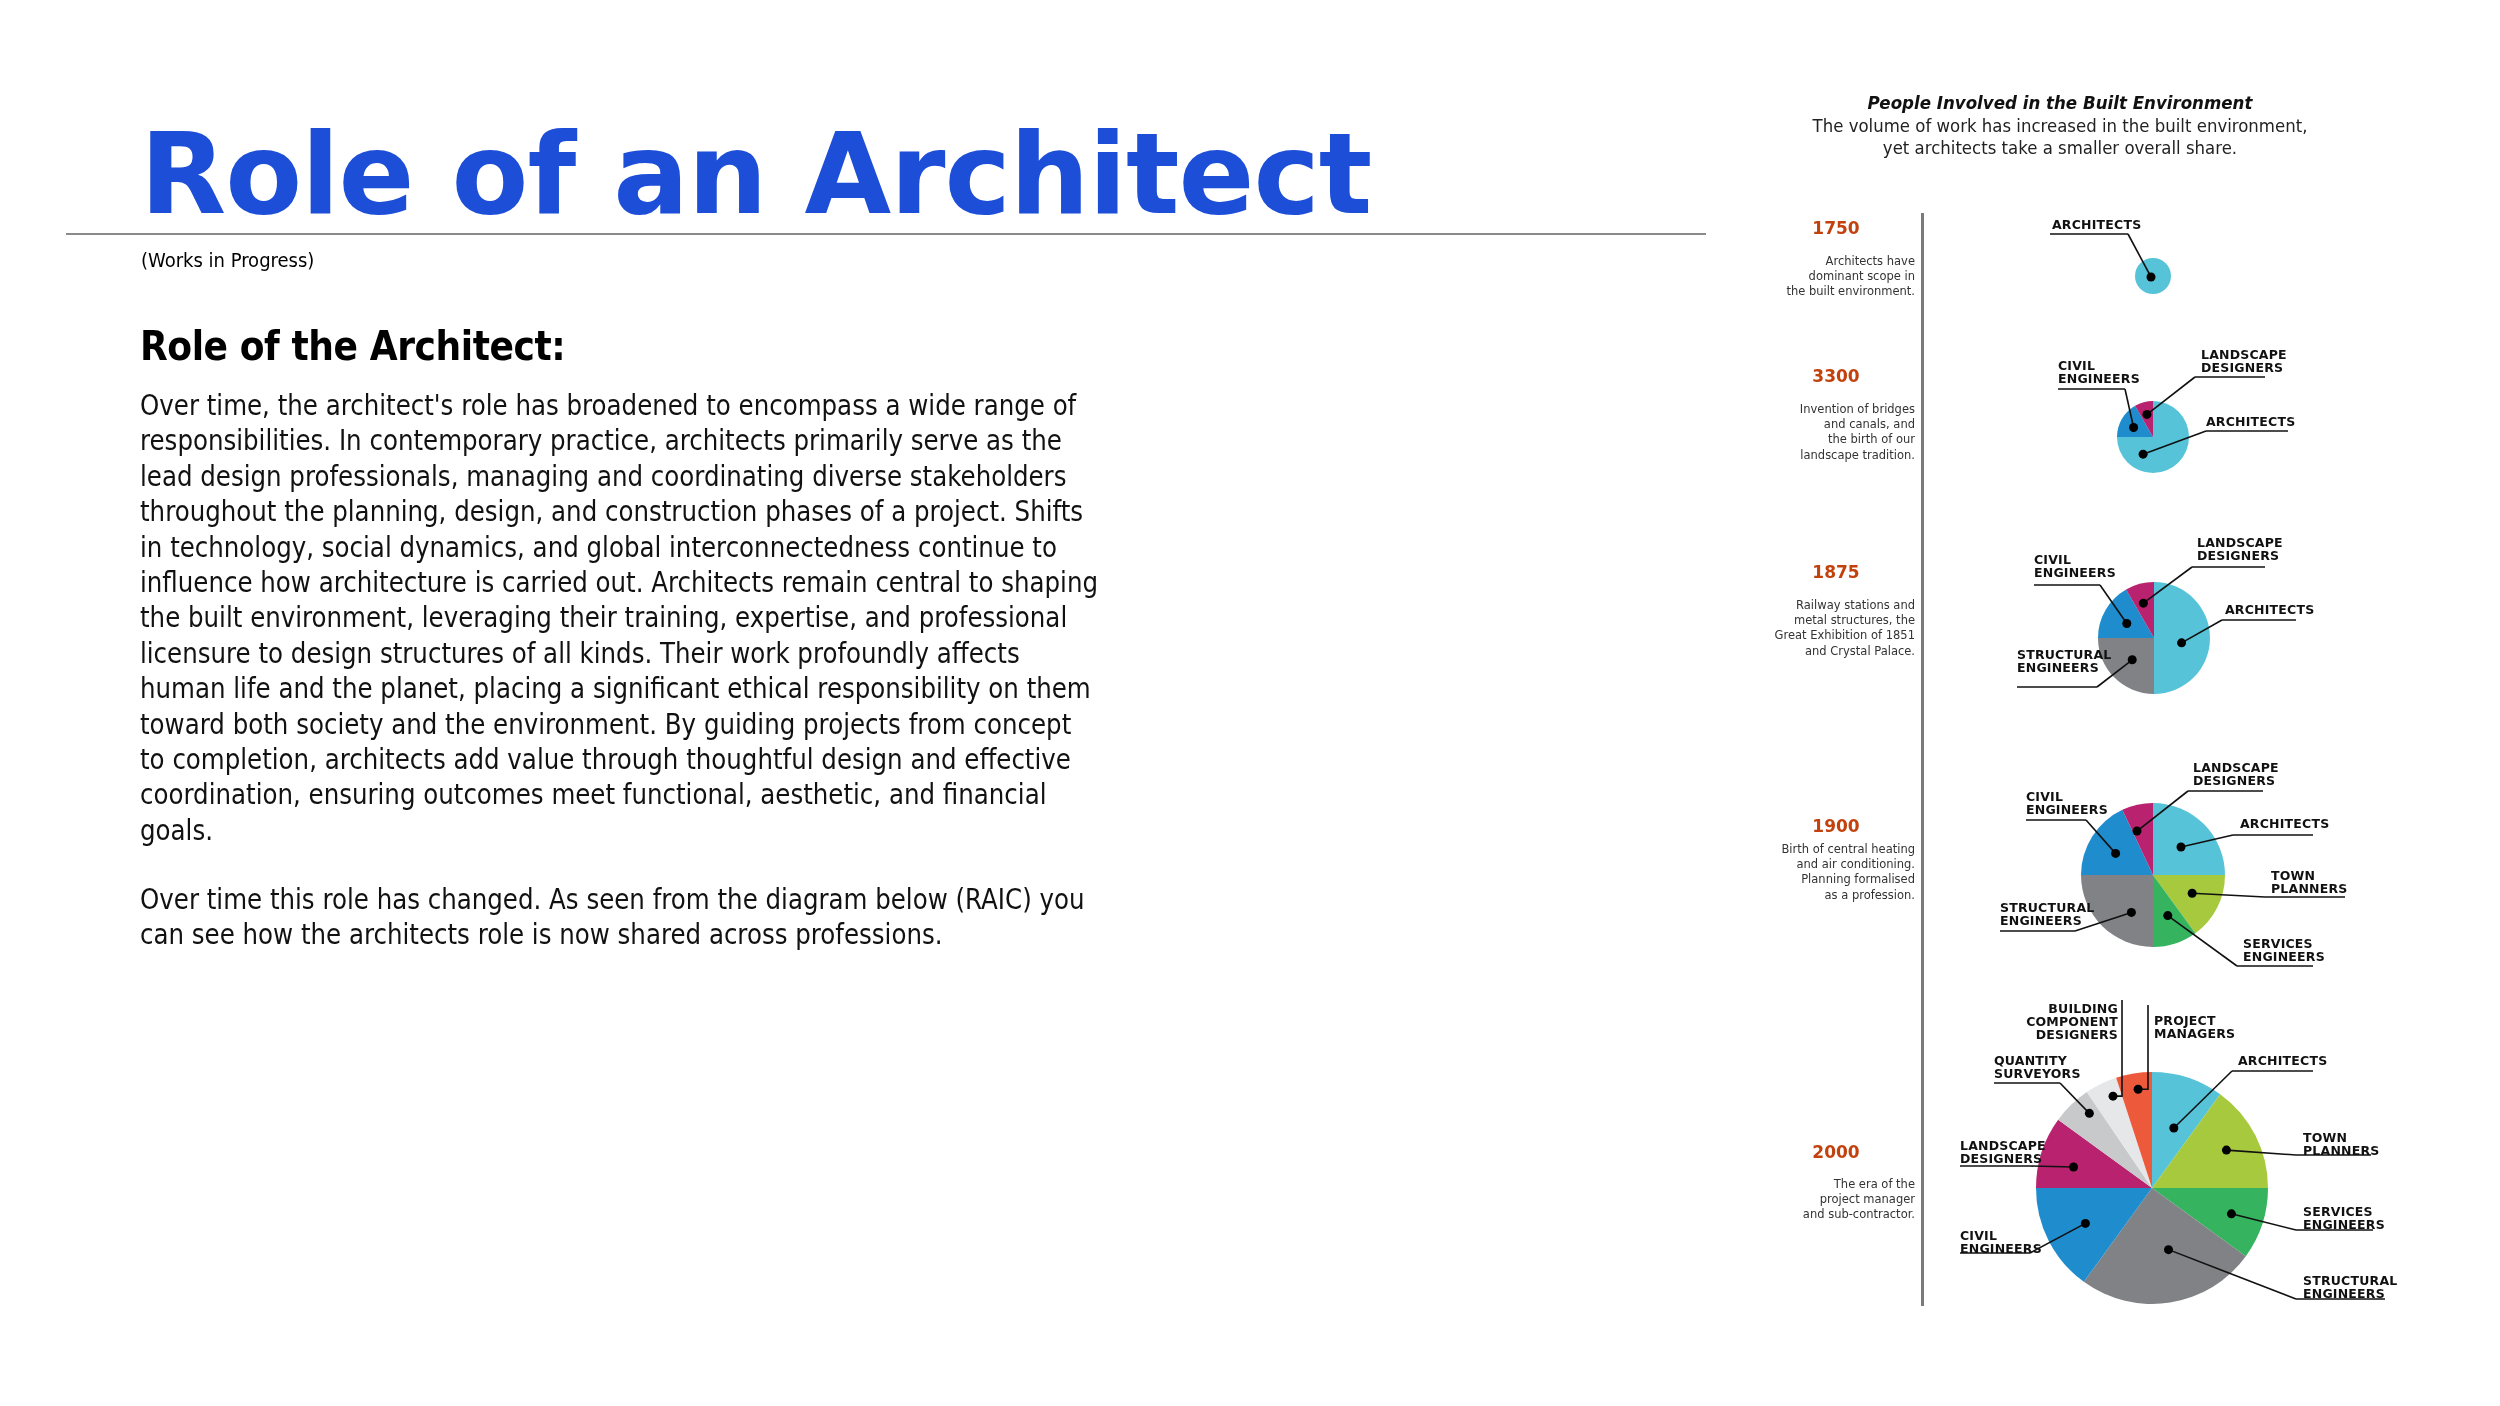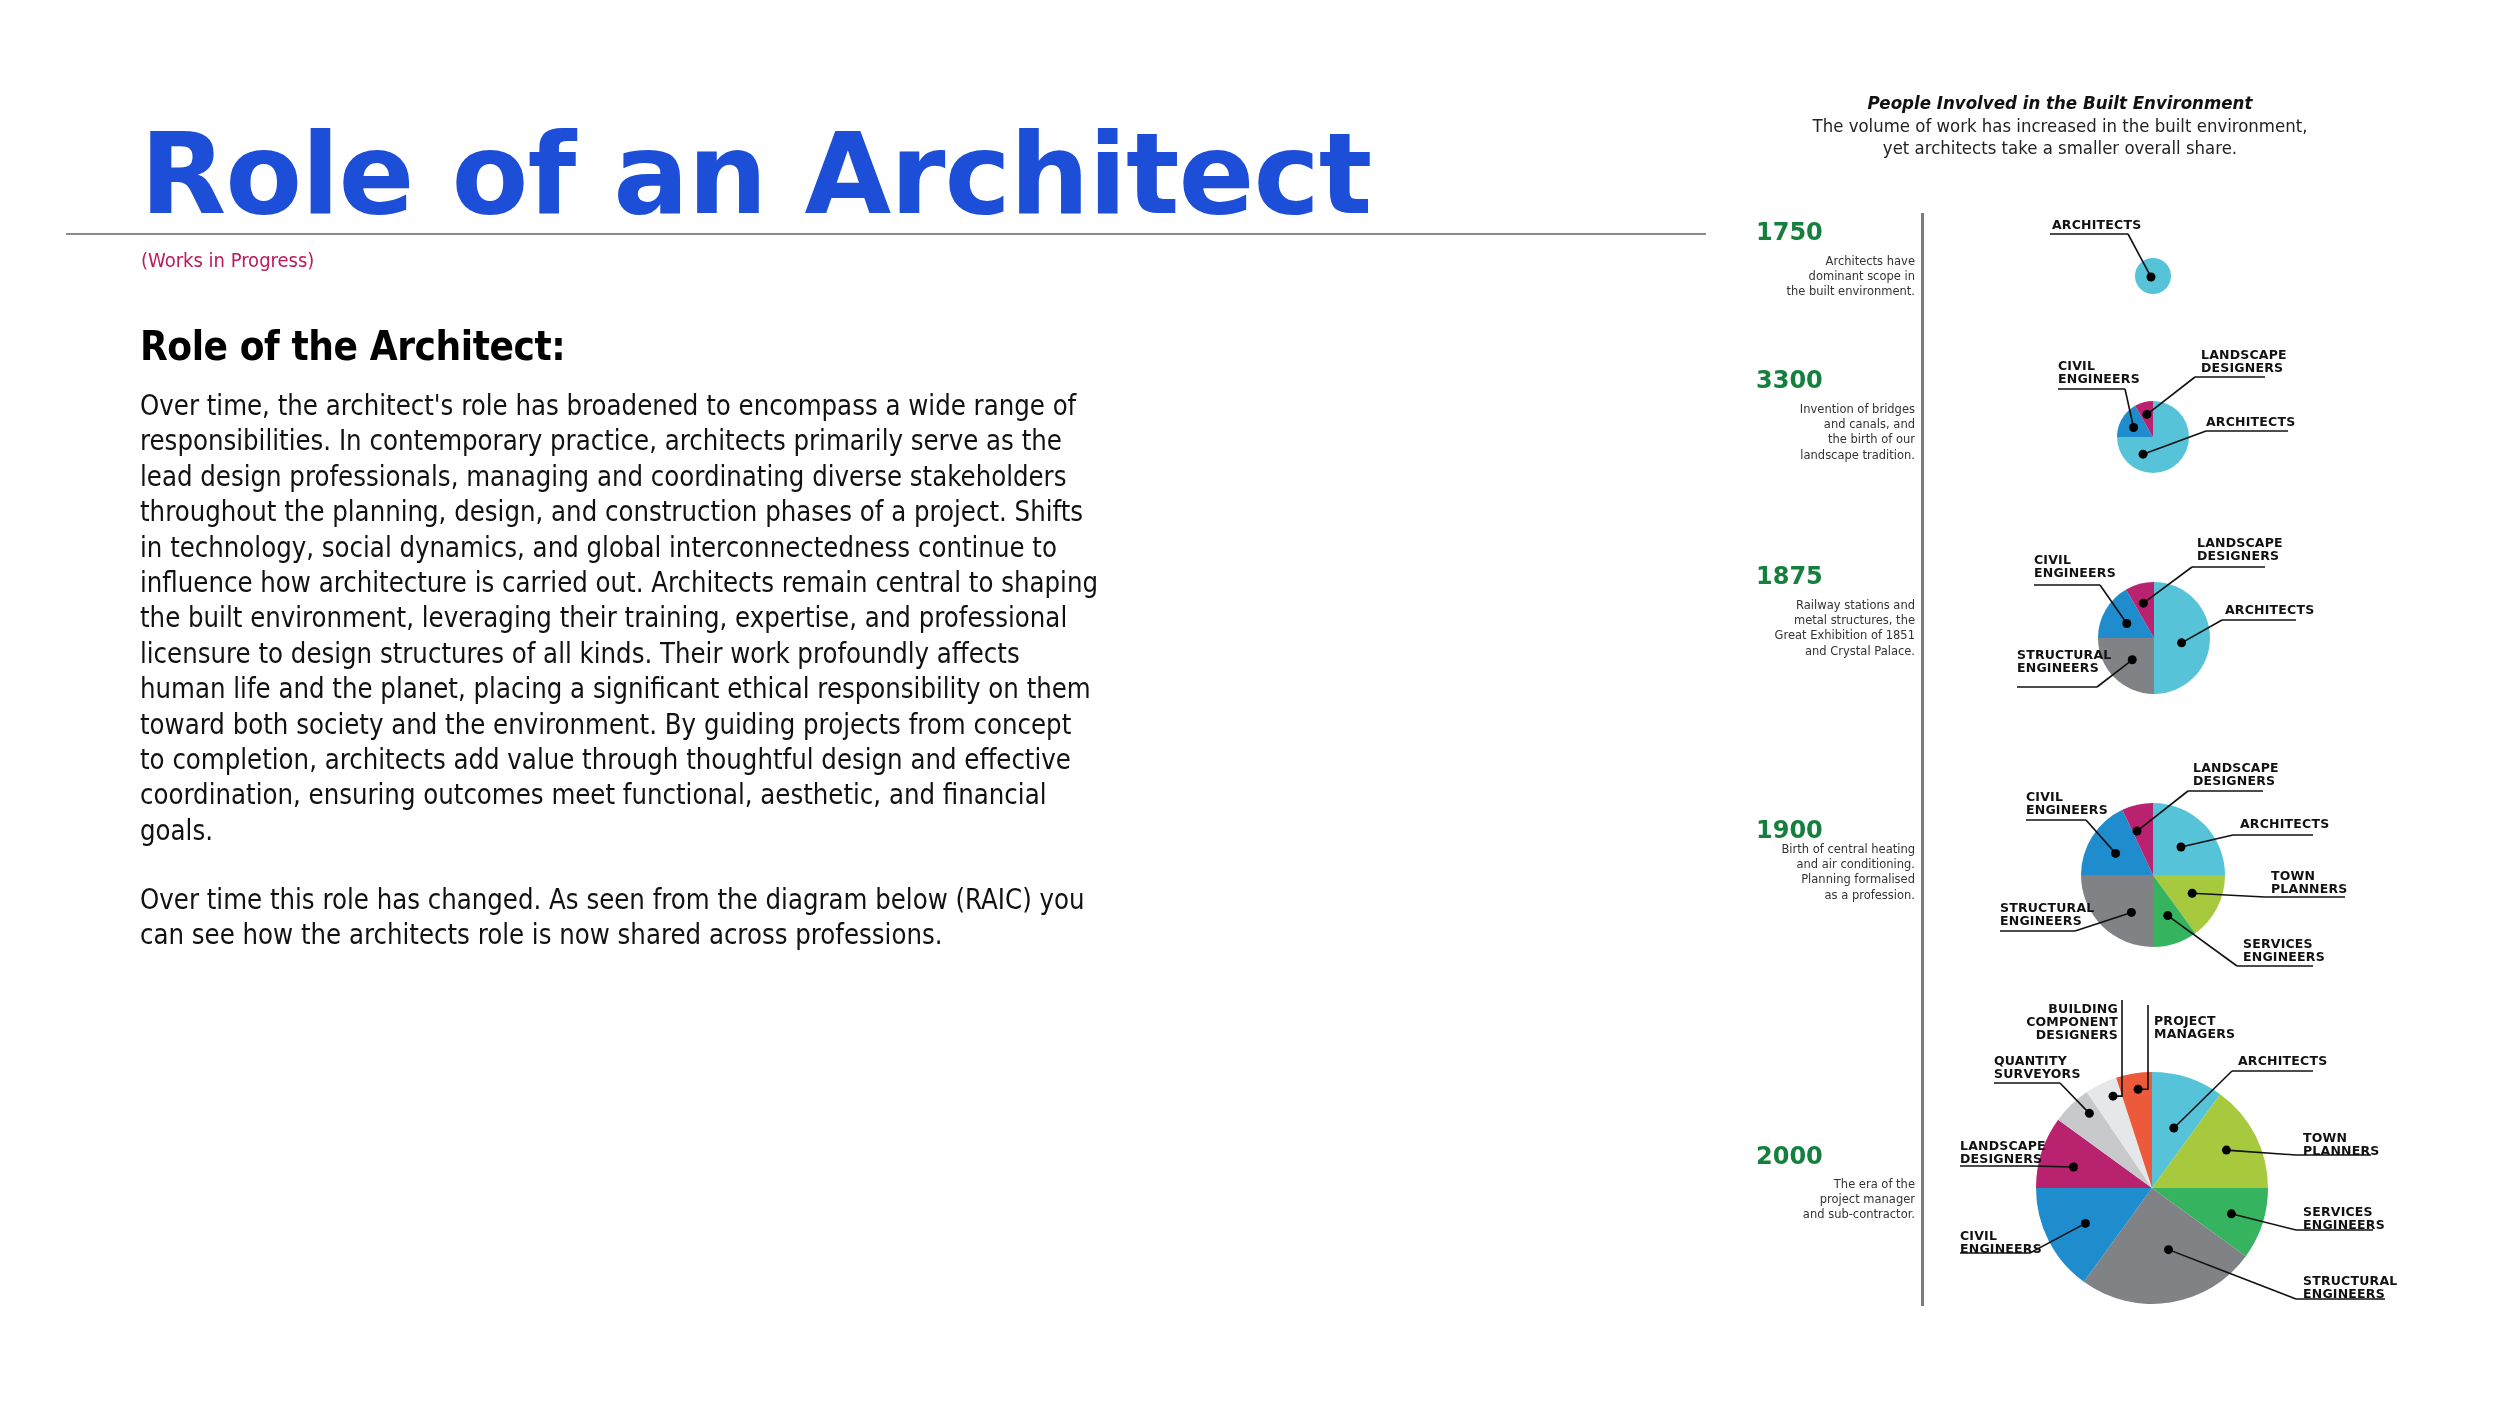--- a/index.html
+++ b/index.html
@@ -1,32 +1,32 @@
 <!DOCTYPE html>
 <html><head>
 <meta charset="utf-8">
 <style>
   html, body { margin:0; padding:0; background:#ffffff; }
   body { width:2500px; height:1406px; position:relative; overflow:hidden; font-family:"DejaVu Sans", sans-serif; color:#111; }
   .abs { position:absolute; }
   #page-title { left:140px; top:118px; font-family:"DejaVu Sans", sans-serif; font-weight:bold; font-size:112px; letter-spacing:-1px; line-height:1; color:#1d4ed8; white-space:nowrap; }
   #title-rule { left:66px; top:233px; width:1640px; height:2px; background:#8a8a8a; }
-  #subtitle { left:141px; top:248px; font-size:20px; font-family:"DejaVu Sans Condensed","DejaVu Sans", sans-serif; color:#be185d; }
+  #subtitle { left:141px; top:248px; font-size:20px; font-family:"DejaVu Sans Condensed","DejaVu Sans", sans-serif; color:#000000; }
   #section-heading { left:140px; top:322px; font-size:41px; font-weight:bold; font-family:"DejaVu Sans", sans-serif; color:#000; letter-spacing:-0.5px; transform:scaleX(0.88); transform-origin:left top; white-space:nowrap; }
   .body-text { left:140px; width:1080px; font-size:28.5px; line-height:35.4px; color:#111; font-family:"DejaVu Sans", sans-serif; transform:scaleX(0.86); transform-origin:left top; }
   .body-text .line { display:block; white-space:nowrap; }
   #para1 { top:388px; }
   #para2 { top:882px; }
 
   #chart-title { left:1760px; top:92px; width:600px; text-align:center; font-size:18.5px; font-weight:bold; font-style:italic; font-family:"DejaVu Sans", sans-serif; color:#111; transform:scaleX(0.9); }
   #chart-subtitle { left:1760px; top:115px; width:600px; text-align:center; font-size:18px; line-height:22px; color:#222; font-family:"DejaVu Sans", sans-serif; transform:scaleX(0.92); }
 
   #timeline-rule { left:1921px; top:213px; width:3px; height:1093px; background:#7a7a7a; }
 
-  .year { width:160px; right:auto; text-align:left; font-weight:bold; font-size:24px; color:#15803d; font-family:"DejaVu Sans", sans-serif; }
+  .year { width:160px; right:auto; text-align:center; font-weight:bold; font-size:17px; color:#c2410c; font-family:"DejaVu Sans", sans-serif; }
   .era-note { width:200px; text-align:right; font-size:12.5px; line-height:15.2px; color:#333; font-family:"DejaVu Sans", sans-serif; transform:scaleX(0.92); transform-origin:right top; }
 
   #pie-svg { left:0; top:0; width:2500px; height:1406px; }
   .pie-label { font-family:"DejaVu Sans", sans-serif; font-weight:bold; font-size:12.5px; fill:#111; letter-spacing:0.2px; }
 </style>
 </head>
 <body>
 
 <div id="page-title" class="abs">Role of an Architect</div>
 <div id="title-rule" class="abs"></div>

